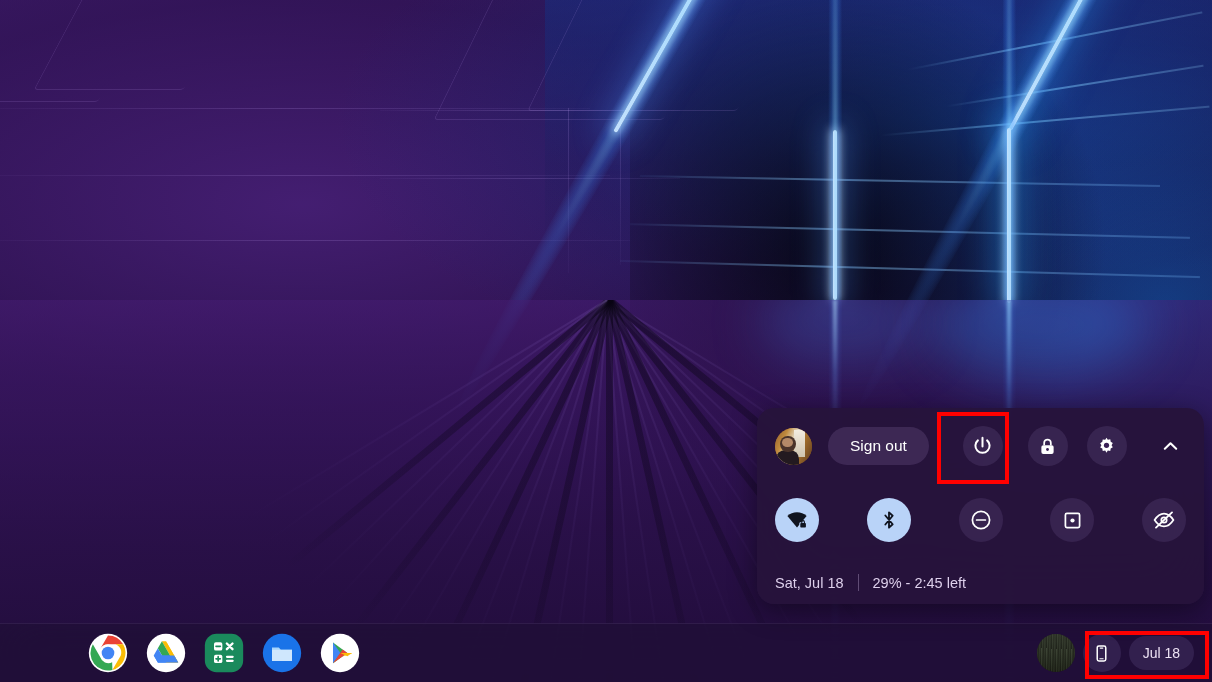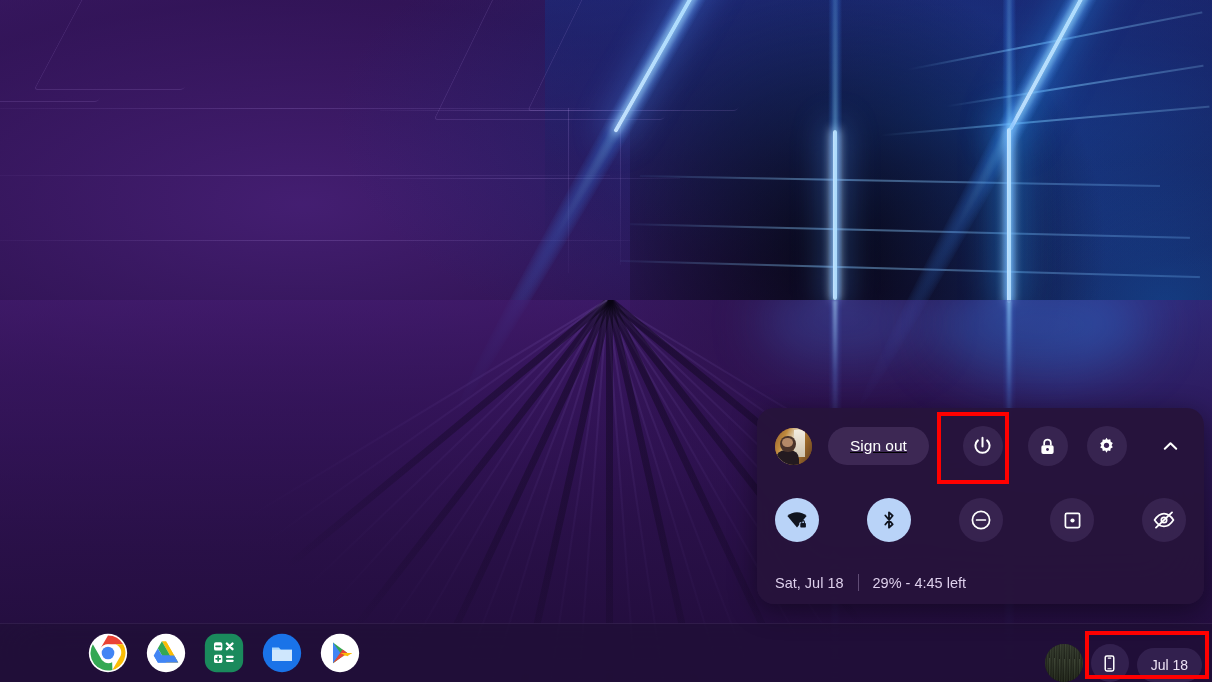--- a/index.html
+++ b/index.html
@@ -168,21 +168,21 @@
     display:flex; align-items:center; gap:18px;
   }
   .app-icon {
     width:40px; height:40px; border-radius:50%;
     display:flex; align-items:center; justify-content:center;
     position:relative; cursor:pointer;
   }
 
   #shelf-status {
     position:absolute; right:0; top:0; height:100%;
-    display:flex; align-items:flex-end; gap:8px; padding-right:10px;
+    display:flex; align-items:center; gap:8px; padding-right:18px;
   }
   .tray-circle {
     width:38px; height:38px; border-radius:50%;
     background:rgba(120,95,160,0.22);
     display:flex; align-items:center; justify-content:center;
     cursor:pointer;
   }
   #tray-screenshot {
     background:#1d1c19;
     overflow:hidden; position:relative;
@@ -215,21 +215,21 @@
     position:absolute;
     left:757px; top:408px; width:447px; height:196px;
     background:rgba(38,19,58,0.94);
     backdrop-filter:blur(32px);
     border-radius:17px;
     z-index:40;
     box-shadow:0 6px 28px rgba(0,0,0,0.45);
   }
   #qs-top-row {
     position:absolute; left:0; top:0; right:0; height:76px;
-    display:flex; align-items:center; padding:0 14px 0 18px;text-decoration:underline;
+    display:flex; align-items:center; padding:0 14px 0 18px;
   }
   #qs-avatar {
     width:37px; height:37px; border-radius:50%;
     overflow:hidden; flex:none; position:relative;
     background:#7a4a2a; cursor:pointer;
   }
   .av-bg { position:absolute; inset:0;
     background:
       linear-gradient(115deg,#8f5a2c 0%, #c08b3e 25%, #e6dcc8 45%, #a8732f 62%, #5d3a1c 100%); }
   .av-win { position:absolute; left:52%; top:8%; width:30%; height:72%;
@@ -458,21 +458,21 @@
         <path d="M2.6 12 C5.4 7.6 8.6 5.6 12 5.6 C15.4 5.6 18.6 7.6 21.4 12 C18.6 16.4 15.4 18.4 12 18.4 C8.6 18.4 5.4 16.4 2.6 12 Z" stroke="#ffffff" stroke-width="1.7" fill="none"></path>
         <circle cx="12" cy="12" r="2.7" stroke="#ffffff" stroke-width="1.7" fill="none"></circle>
         <path d="M4 19.6 L20 4.4" stroke="#ffffff" stroke-width="1.9" stroke-linecap="round"></path>
       </svg>
     </div>
   </div>
 
   <div id="qs-bottom-row">
     <span>Sat, Jul 18</span>
     <span id="qs-divider"></span>
-    <span>29% - 4:45 left</span>
+    <span>29% - 2:45 left</span>
   </div>
 </div>
 
 <div id="shelf">
 
   <div id="shelf-apps">
 
     <div class="app-icon">
       <svg width="40" height="40" viewBox="0 0 48 48">
         <circle cx="24" cy="24" r="23" fill="#ffffff"></circle>

